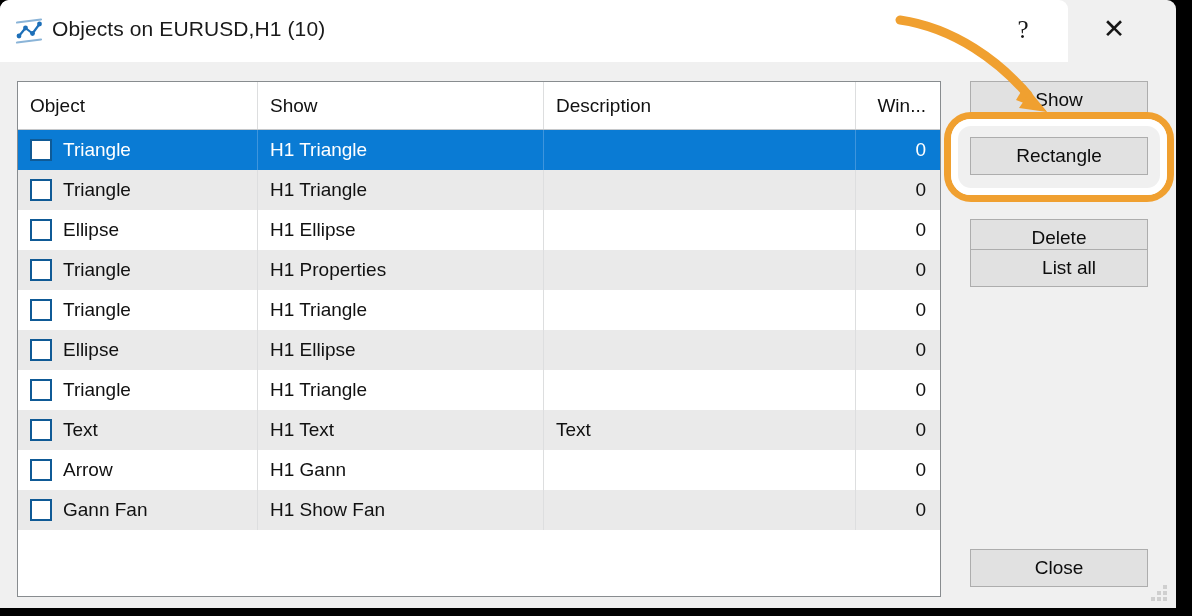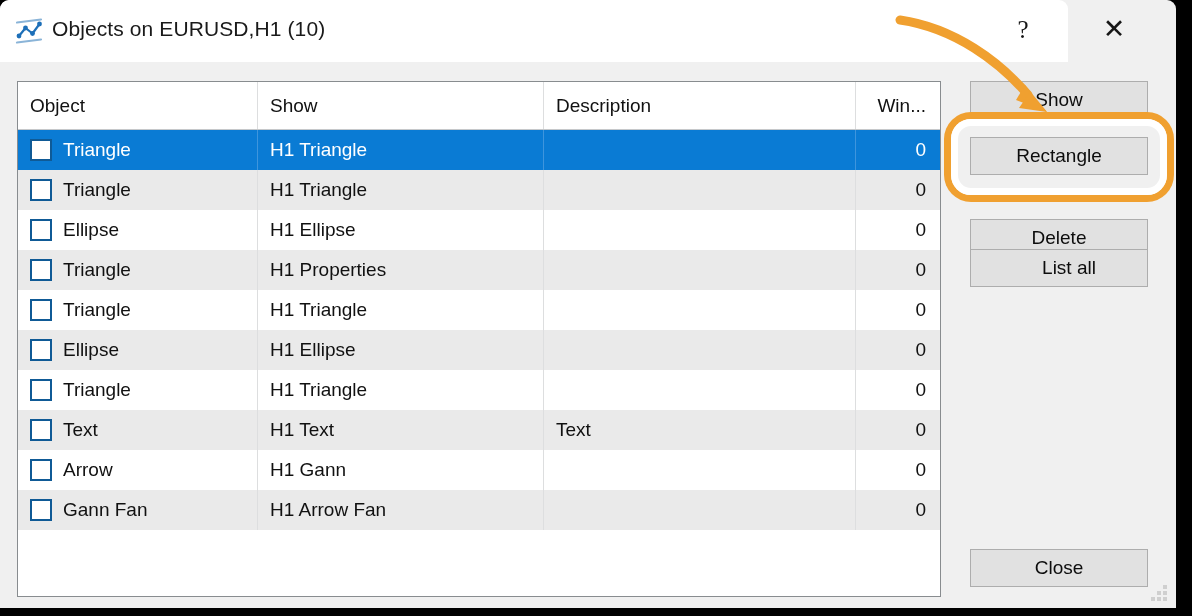--- a/index.html
+++ b/index.html
@@ -297,21 +297,21 @@
           </div>
           <div class="cell c-name">H1 Gann</div>
           <div class="cell c-desc"></div>
           <div class="cell c-win">0</div>
         </div>
         <div class="row alt">
           <div class="cell c-object">
             <span class="checkbox"></span>
             <span>Gann Fan</span>
           </div>
-          <div class="cell c-name">H1 Arrow Fan</div>
+          <div class="cell c-name">H1 Show Fan</div>
           <div class="cell c-desc"></div>
           <div class="cell c-win">0</div>
         </div>
       </div>
   </div>
 
   <div class="btn" id="btn-show">Show</div>
   <div class="btn" id="btn-properties">Rectangle</div>
   <div class="btn" id="btn-delete">Delete</div>
   <div class="btn" id="btn-listall">List all</div>

